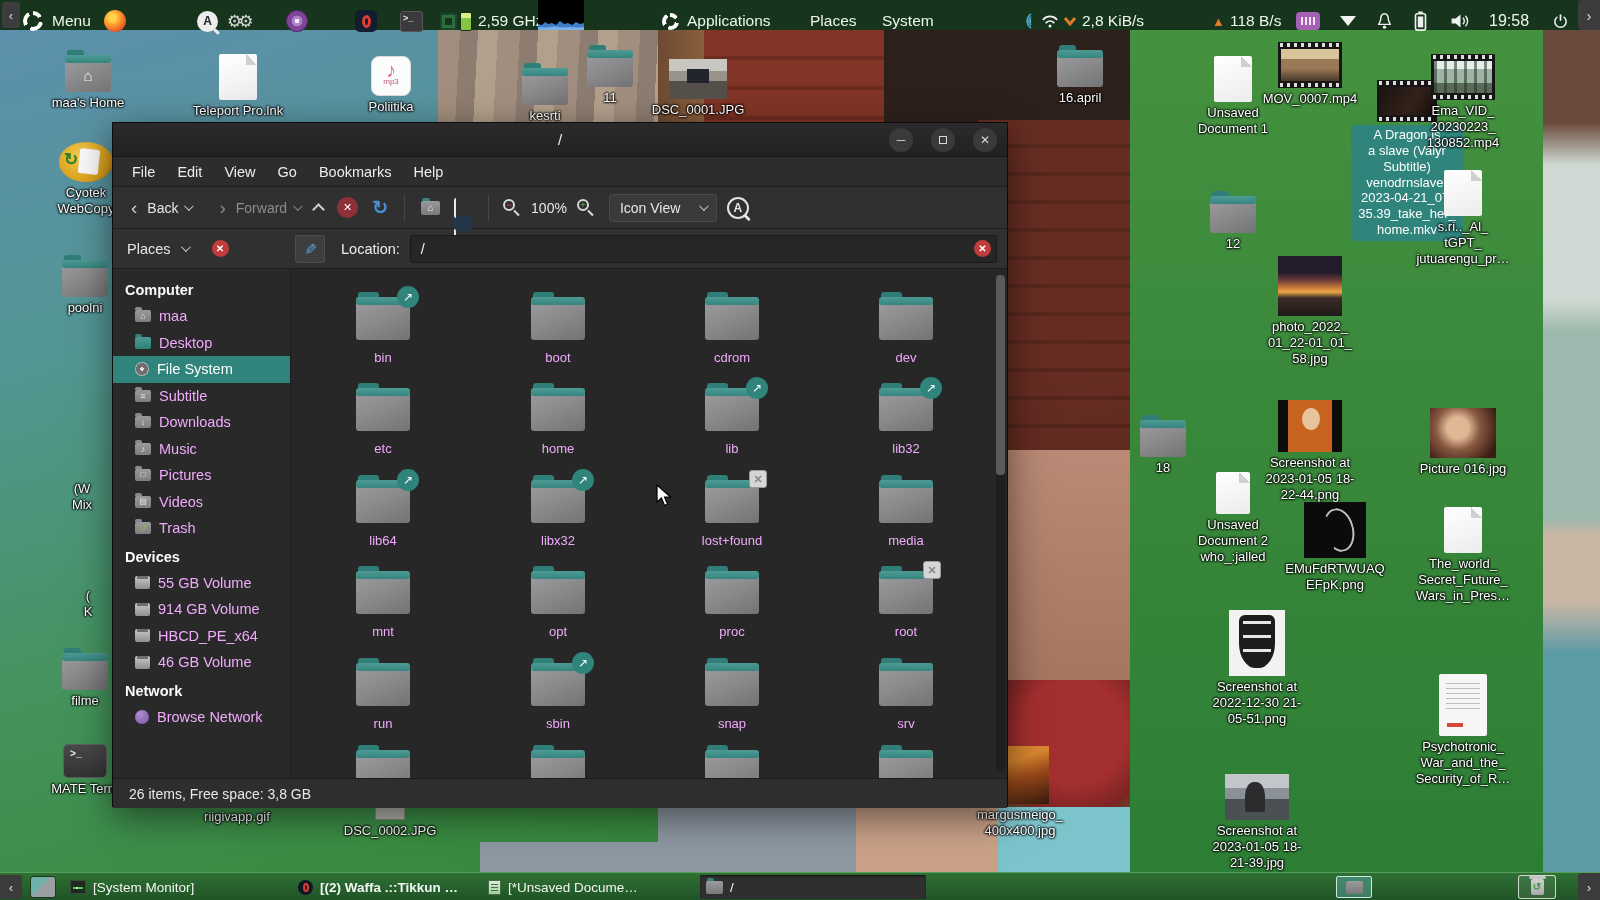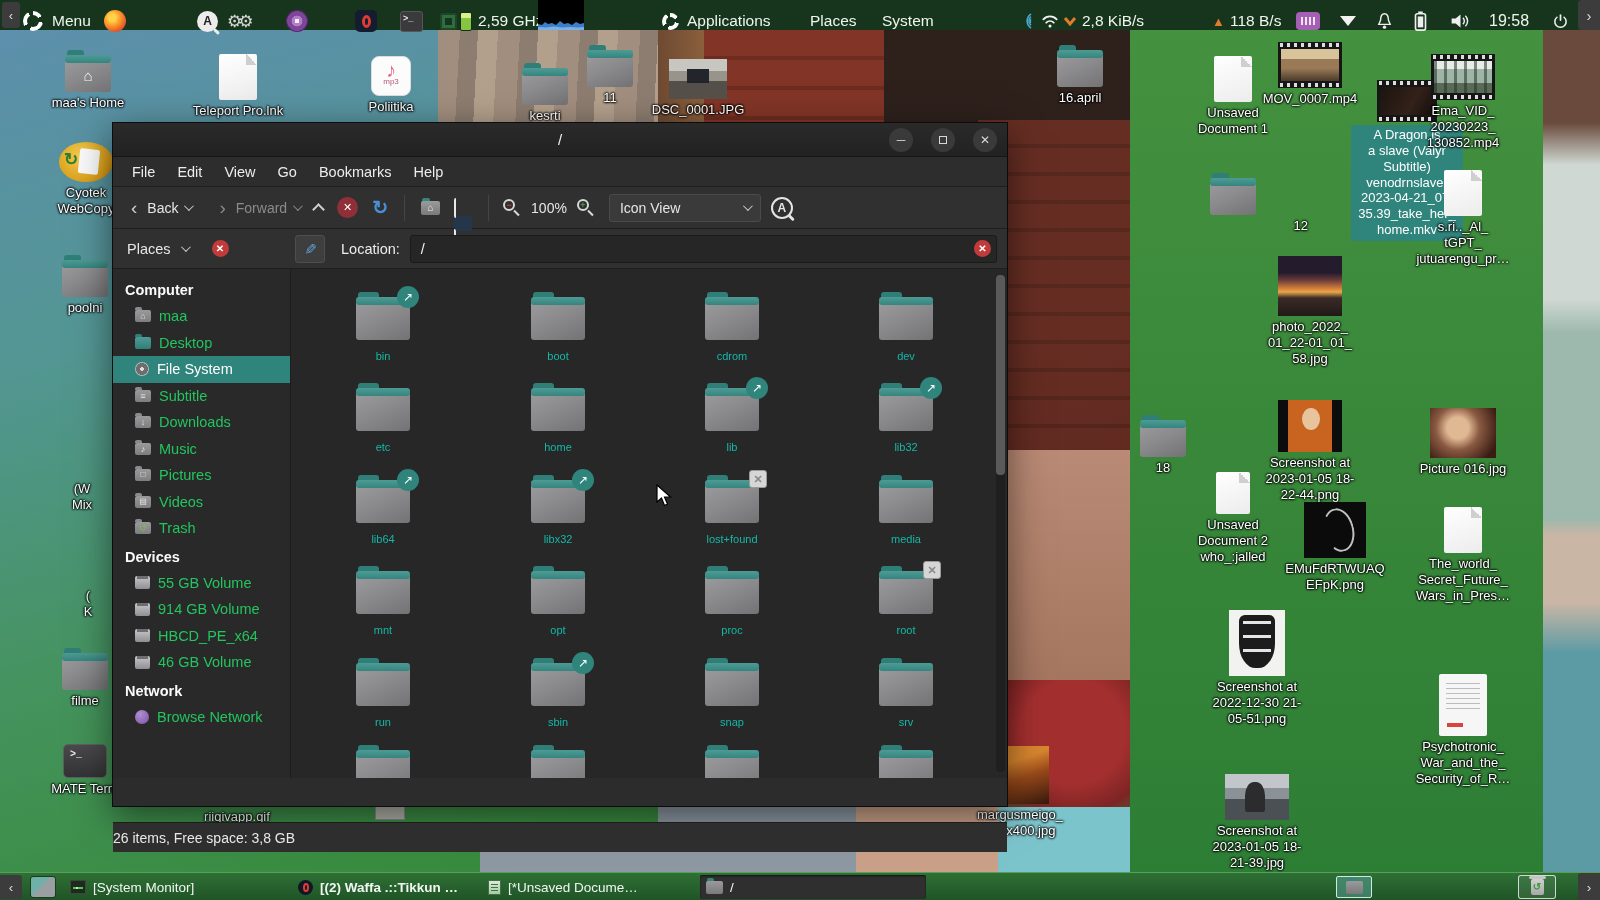--- a/index.html
+++ b/index.html
@@ -144,21 +144,21 @@
   .places-combo{width:178px;display:flex;align-items:center;padding:0 8px 0 14px;gap:10px;}
   .red-x{width:17px;height:17px;border-radius:50%;background:#c23b3b;color:#fff;font-size:10px;font-weight:bold;display:flex;align-items:center;justify-content:center;}
   .pencil-btn{width:30px;height:28px;background:#3e3e3e;border:1px solid #4e4e4e;border-radius:3px;display:flex;align-items:center;justify-content:center;margin:0 10px 0 4px;}
   .pencil-btn span{color:#5aa0d8;font-size:15px;transform:rotate(90deg);}
   .loc-label{margin:0 10px 0 6px;color:#ececec;}
   .loc-input{flex:1;margin-right:10px;height:28px;background:#262626;border:1px solid #1a1a1a;border-radius:3px;color:#f2f2f2;display:flex;align-items:center;padding:0 10px;position:relative;}
   .loc-input .clear-x{position:absolute;right:5px;}
   .win-body{position:relative;height:509px;display:flex;}
   .sidebar{width:178px;background:#292929;border-right:1px solid #1d1d1d;padding-top:6px;overflow:hidden;font-size:14.5px;}
   .ssec-title{font-weight:bold;color:#fafafa;padding:7px 0 5px 12px;font-size:14.5px;}
-  .srow{display:flex;align-items:center;height:26.5px;padding-left:22px;color:#22c55e;}
+  .srow{display:flex;align-items:center;height:26.5px;padding-left:22px;color:#f0abfc;}
   .srow.selected{background:#2f847c;color:#fff;}
   .sico{width:16px;height:12px;background:linear-gradient(#9a9a9c,#7e7e80);border-radius:2px;position:relative;margin-right:8px;flex:none;}
   .sico::before{content:"";position:absolute;top:-3px;left:0;width:7px;height:3px;background:#8a8a8c;border-radius:2px 2px 0 0;}
   .sico::after{position:absolute;inset:0;color:#e6e6e6;font-size:9px;line-height:12px;text-align:center;}
   .sico-home-folder::after{content:"⌂";}
   .sico-desktop-folder{background:linear-gradient(#4d9b94,#2f7f78);}
   .sico-desktop-folder::before{background:#2f7f78;}
   .sico-filesystem{width:14px;height:14px;border-radius:50%;background:radial-gradient(circle,#ddd 0 16%,#6e6e70 20% 58%,#b8b8ba 62% 100%);}
   .sico-filesystem::before{display:none;}
   .sico-documents-folder::after{content:"≡";}
@@ -168,27 +168,27 @@
   .sico-videos-folder::after{content:"▤";font-size:8px;}
   .sico-trash::after{content:"↺";color:#7ac14a;}
   .sico-drive{width:15px;height:13px;background:linear-gradient(#c8c8ca,#909094);}
   .sico-drive::before{display:none;}
   .sico-drive::after{content:"";position:absolute;left:2px;right:2px;bottom:2px;height:3px;background:#6e6e72;}
   .sico-network{width:14px;height:14px;border-radius:50%;background:radial-gradient(circle at 35% 30%,#b08fd0,#7d52a8);}
   .sico-network::before{display:none;}
   .win-content{position:relative;flex:1;background:#272727;overflow:hidden;}
   .fcell{position:absolute;width:160px;text-align:center;}
   .fgrid{width:54px;height:40px;margin:12px auto 10px;}
-  .flabel{font-size:11px;color:#14b8a6;}
+  .flabel{font-size:13px;color:#f0abfc;}
   .badge{position:absolute;z-index:3;}
   .badge-link{top:-14px;right:-9px;width:22px;height:22px;border-radius:50%;background:#2f847c;color:#fff;font-size:12px;line-height:22px;text-align:center;}
   .badge-x{top:-13px;right:-8px;width:18px;height:18px;border-radius:3px;background:#d6d6d6;border:1px solid #9a9a9a;color:#8a8a8a;font-size:11px;font-weight:bold;line-height:16px;text-align:center;}
   .vscroll{position:absolute;right:2px;top:6px;width:9px;bottom:6px;background:#1f1f1f;border-radius:4px;}
   .vthumb{position:absolute;left:0;width:9px;top:0;height:200px;background:#5a5a5a;border-radius:4px;}
-  .statusbar{height:30px;background:#2e2e2e;border-top:1px solid #1c1c1c;display:flex;align-items:center;padding-left:0;font-size:14px;color:#e8e8e8;margin-top:44px;}
+  .statusbar{height:30px;background:#2e2e2e;border-top:1px solid #1c1c1c;display:flex;align-items:center;padding-left:16px;font-size:14px;color:#e8e8e8;}
 
   
   .taskbar{position:absolute;left:0;top:872px;width:1600px;height:28px;z-index:40;
     background:linear-gradient(#2e7034,#205427);border-top:1px solid #57a05c;color:#f2f6f2;font-size:13.5px;}
   .tk{position:absolute;top:2px;height:24px;display:flex;align-items:center;}
   .tk-collapse{left:0;width:22px;background:#3c3c3c;border-radius:0 3px 3px 0;color:#ddd;justify-content:center;}
   .showdesk{left:30px;width:26px;height:22px;top:3px;border-radius:3px;border:1px solid #1c3a1e;background:linear-gradient(135deg,#6fb0a8 0 45%,#9aa0a2 45%);}
   .task{gap:7px;padding:0 6px;border-radius:2px;overflow:hidden;white-space:nowrap;}
   .task.active{background:#2f2f2f;box-shadow:inset 0 1px 2px rgba(0,0,0,.6);}
   .task .tlabel{overflow:hidden;text-overflow:ellipsis;}
@@ -329,21 +329,21 @@
 home.mkv</div>
       </div>
       <div class="dicon" style="left: 1388px; top: 50px;">
         <div class="dic k-film-ema filmframe">
           <div class="film-inner fi-film-ema"></div>
         </div>
         <div class="dlabel">Ema_VID_
 20230223_
 130852.mp4</div>
       </div>
-      <div class="dicon" style="left: 1158px; top: 168px; text-align: right;">
+      <div class="dicon" style="left: 1158px; top: 186px;">
         <div class="dic k-folder cssfolder"></div>
         <div class="dlabel">12</div>
       </div>
       <div class="dicon" style="left: 1388px; top: 166px;">
         <div class="dic k-doc"></div>
         <div class="dlabel">s.ri.._Al_
 tGPT_
 jutuarengu_pr…</div>
       </div>
       <div class="dicon" style="left: 1235px; top: 252px;">
@@ -557,21 +557,21 @@
           </span>
           <span class="handle"></span>
         </div>
       <div class="zoom-level">100%</div>
       <div class="mag">
           <span class="lens">
             <span class="m-plus">+</span>
           </span>
           <span class="handle"></span>
         </div>
-      <div class="combo" style="width:152px;justify-content:space-between">
+      <div class="combo" style="width:108px;justify-content:space-between">
         <span>Icon View</span>
         <span class="chev"></span>
       </div>
       <div class="searchA-tool">A</div>
     </div>
     <div class="locrow">
       <div class="places-combo">
         <span>Places</span>
         <span class="chev"></span>
         <span class="red-x" style="margin-left:14px">✕</span>

